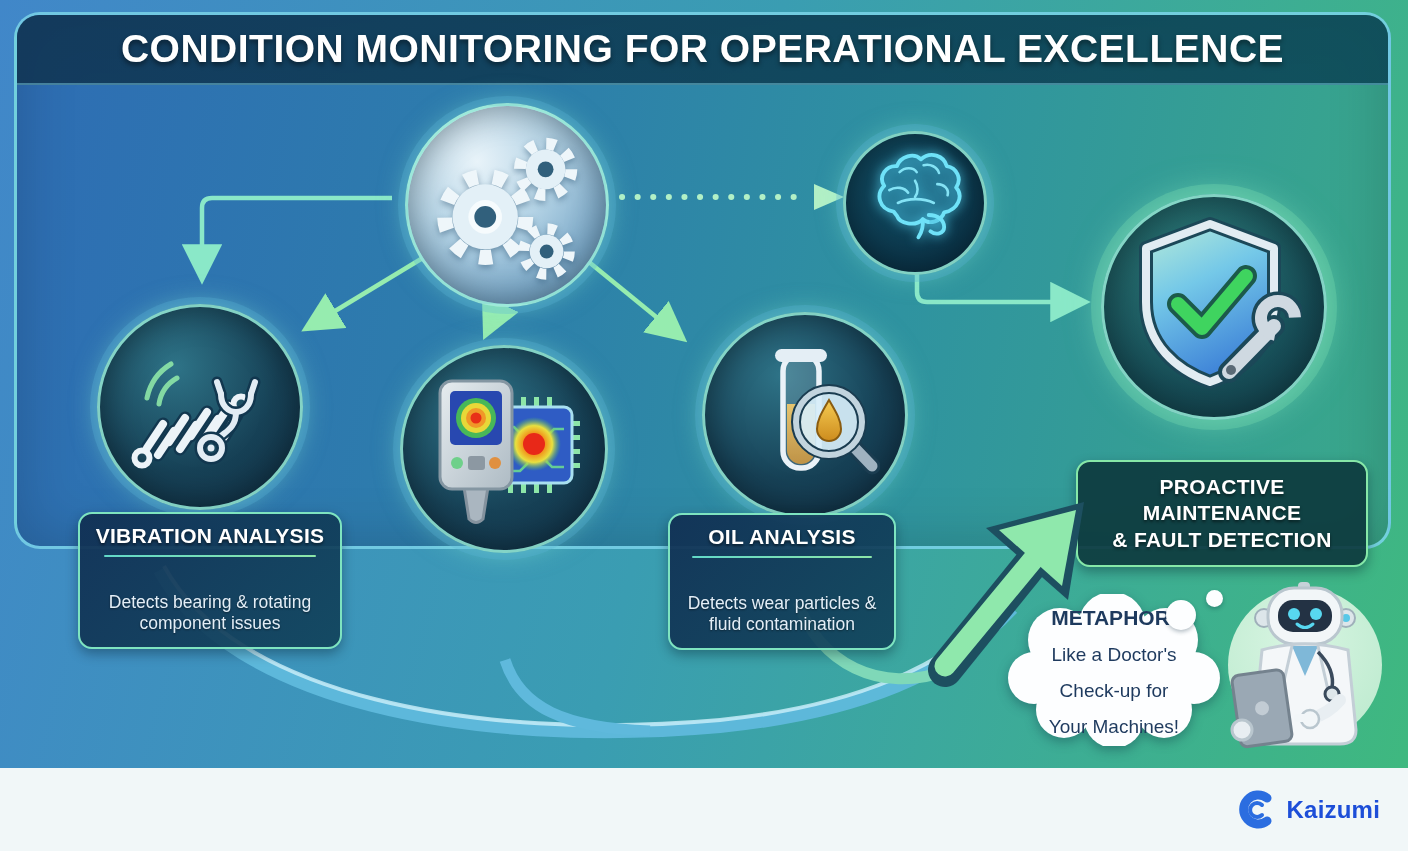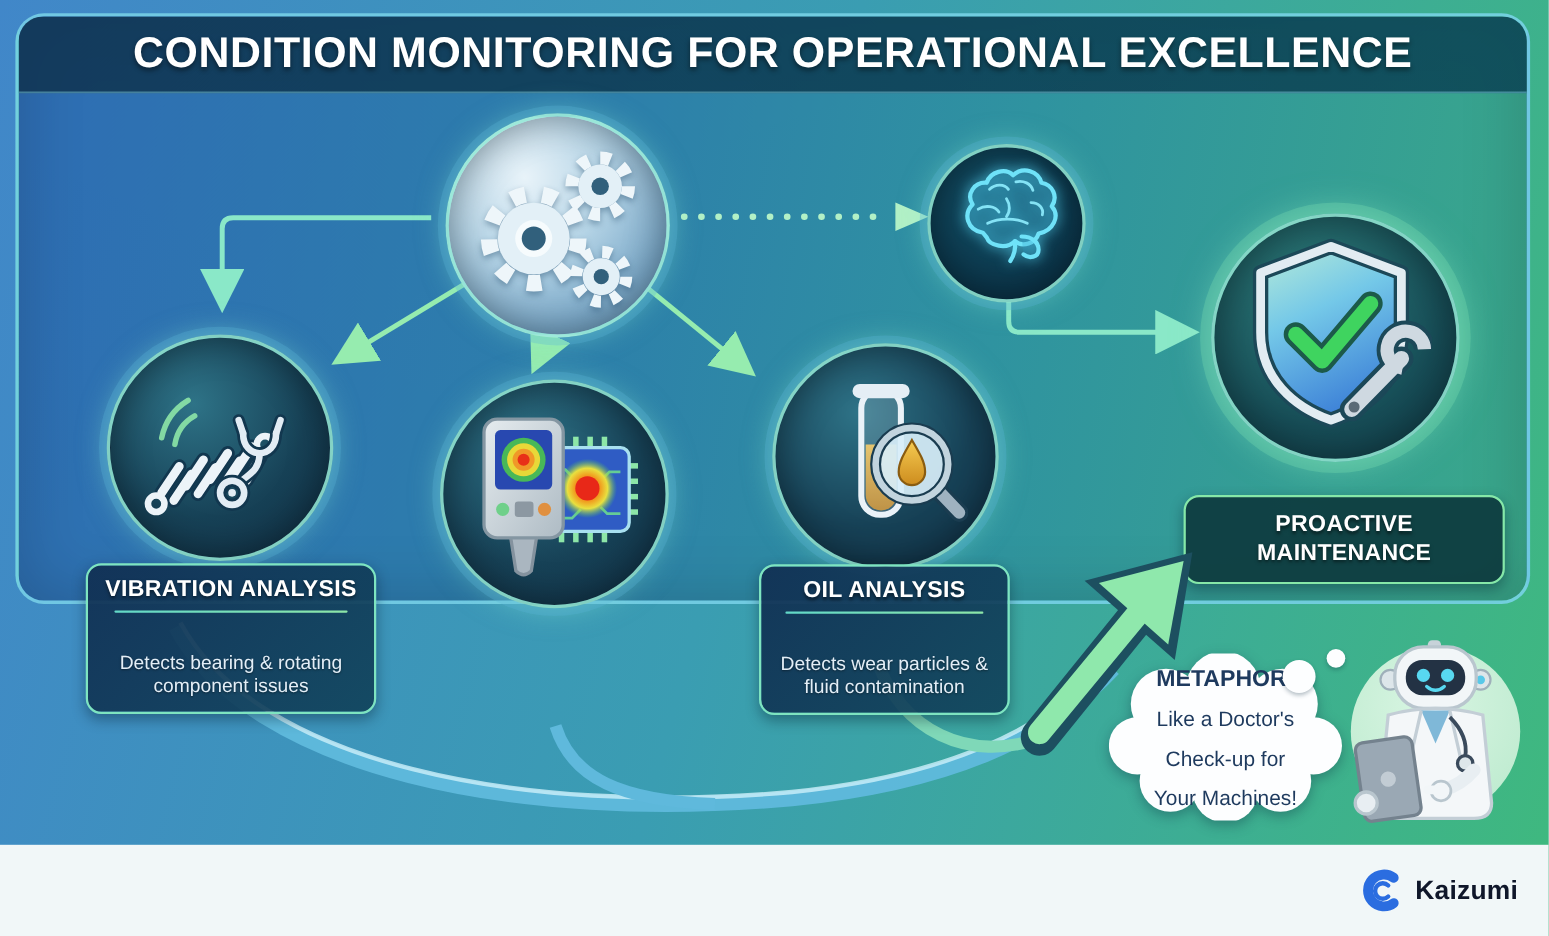--- a/index.html
+++ b/index.html
@@ -25,21 +25,21 @@
   .node-shield{background:radial-gradient(circle at 40% 30%,#2b7a78 0%,#174e58 62%,#113c48 100%);
     box-shadow:0 0 0 10px rgba(130,230,180,.28),0 0 34px rgba(150,245,200,.55),inset 0 0 40px rgba(0,0,0,.4);}
   
   .label-box{position:absolute;box-sizing:border-box;border:2px solid #7ee4c0;border-radius:14px;
     background:linear-gradient(135deg,rgba(17,48,84,.94),rgba(16,66,90,.9));
     padding:10px 10px 12px;box-shadow:0 5px 12px rgba(0,20,35,.35);text-align:center;}
   .box-title{color:#fff;font-weight:800;font-size:21px;letter-spacing:.3px;text-shadow:0 2px 3px rgba(0,0,0,.5);}
   .box-divider{height:2px;margin:7px auto 8px;width:88%;
     background:linear-gradient(90deg,#62d8c8,#8de6a8);border-radius:2px;}
   .box-desc{color:#e3eef7;font-size:17.5px;line-height:1.22;text-shadow:0 1px 2px rgba(0,0,0,.45);margin-top:35px;}
-  .outcome-box{position:absolute;left:1076px;top:450px;width:292px;box-sizing:border-box;
+  .outcome-box{position:absolute;left:1076px;top:460px;width:292px;box-sizing:border-box;
     border:2.5px solid #86e8a8;border-radius:14px;background:rgba(13,58,62,.92);
     padding:12px 8px;text-align:center;box-shadow:0 5px 12px rgba(0,20,35,.35);}
   .outcome-box .box-title{font-size:21px;line-height:1.25;}
   
   .measure-label{position:absolute;left:600px;top:214px;width:240px;text-align:center;color:#fff;
     font-weight:800;font-size:20px;line-height:1.2;text-shadow:0 2px 4px rgba(0,0,0,.55);letter-spacing:.3px;}
   
   .cloud-wrap{position:absolute;left:1008px;top:594px;width:212px;height:152px;z-index:5;}
   .cloud-shape{position:absolute;inset:0;filter:drop-shadow(0 4px 6px rgba(10,40,60,.35));}
   .cloud-text{position:absolute;inset:0;display:flex;flex-direction:column;align-items:center;
@@ -48,21 +48,21 @@
   .cloud-text .line{font-size:19px;}
   .bubble{position:absolute;background:#fdfeff;border-radius:50%;z-index:5;
     box-shadow:0 2px 4px rgba(10,40,60,.3);}
   .robot-wrap{position:absolute;left:1220px;top:580px;width:166px;height:172px;z-index:5;}
   .robot-bg{position:absolute;left:8px;top:8px;width:154px;height:154px;border-radius:50%;
     background:radial-gradient(circle at 45% 35%,#d8f5e2,#b9e9cc);}
   
   .footer{position:absolute;left:0;top:768px;width:1408px;height:83px;background:#f1f7f8;z-index:6;
     display:flex;align-items:center;justify-content:flex-end;padding-right:28px;box-sizing:border-box;}
   .logo{display:flex;align-items:center;gap:9px;}
-  .logo-text{font-size:24px;font-weight:800;color:#0f172a;letter-spacing:.2px;}
+  .logo-text{font-size:24px;font-weight:800;color:#1d4ed8;letter-spacing:.2px;}
   
   .arrow-layer{position:absolute;left:0;top:0;z-index:1;pointer-events:none;}
   .big-arrow-layer{position:absolute;left:0;top:0;z-index:4;pointer-events:none;}
   .node{z-index:2}
   .label-box,.outcome-box{z-index:3}
   .measure-label{z-index:2}
   .icon-svg{display:block;}
 </style>
 </head>
 <body>
@@ -302,28 +302,29 @@
     </svg>
   </div>
 
   <div class="label-box" style="left:78px;top:512px;width:264px;">
     <div class="box-title">VIBRATION ANALYSIS</div>
     <div class="box-divider"></div>
     <div class="box-desc">Detects bearing &amp; rotating component issues</div>
   </div>
 
 
-  <div class="label-box" style="left:690px;top:513px;width:228px;">
+  <div class="label-box" style="left:668px;top:513px;width:228px;">
     <div class="box-title">OIL ANALYSIS</div>
     <div class="box-divider"></div>
     <div class="box-desc">Detects wear particles &amp; fluid contamination</div>
   </div>
 
   <div class="outcome-box">
     <div class="box-title">PROACTIVE MAINTENANCE</div>
+    <div class="box-title">&amp; FAULT DETECTION</div>
   </div>
 
   <svg class="big-arrow-layer" width="1408" height="851" viewBox="0 0 1408 851">
     <line x1="945" y1="670" x2="1042" y2="550" stroke="#1d4f60" stroke-width="34" stroke-linecap="round"></line>
     <path d="M 1084,502 L 1068,600 L 986,528 Z" fill="#1d4f60"></path>
     <line x1="945" y1="666" x2="1036" y2="556" stroke="#8fe8ac" stroke-width="21" stroke-linecap="round"></line>
     <path d="M 1076,510 L 1062,586 L 999,530 Z" fill="#8fe8ac"></path>
   </svg>
 
   <div class="cloud-wrap">

